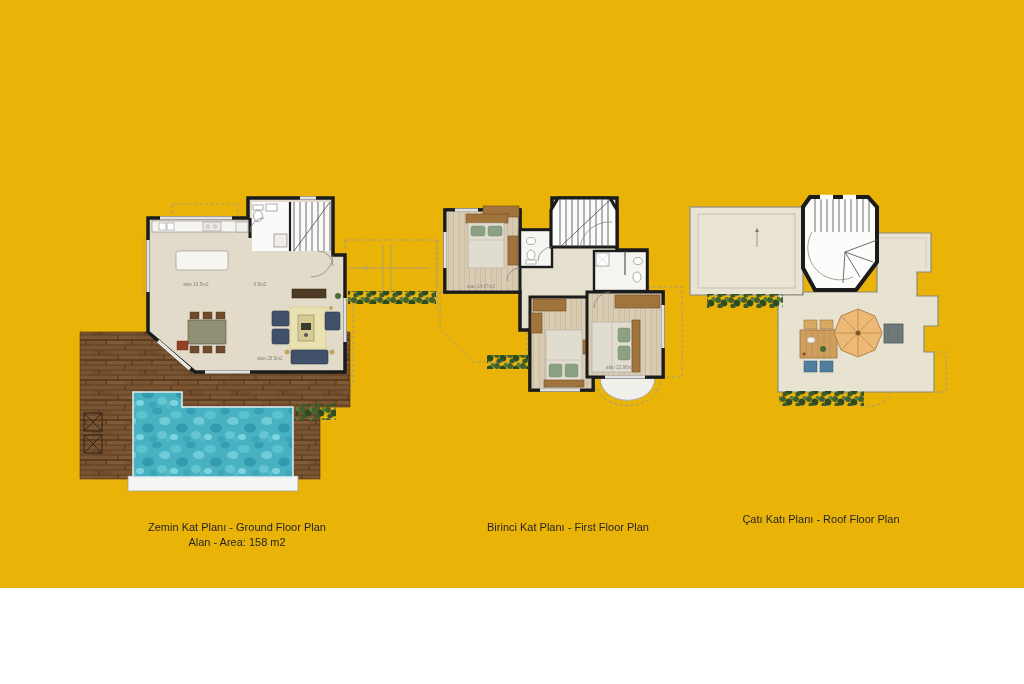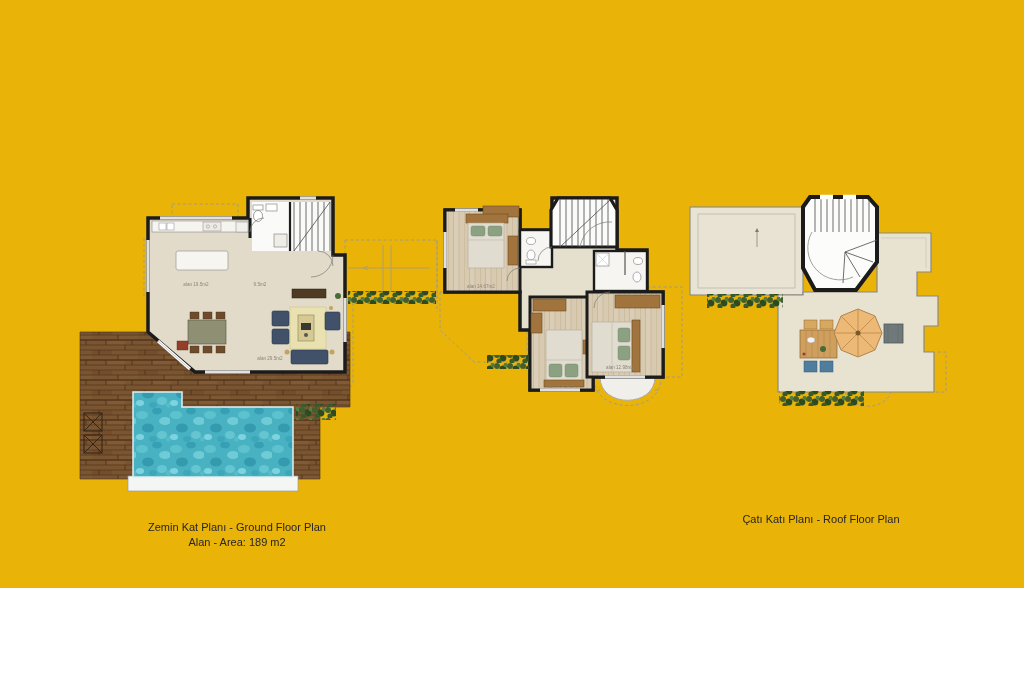--- a/index.html
+++ b/index.html
@@ -292,23 +292,24 @@
   </g>
 
   <g>
     <rect x="884" y="324" width="19" height="19" fill="#70797a" stroke="#4f5859" stroke-width="0.8"></rect>
     <path d="M888,324V343 M898,324V343" stroke="#5e6869" stroke-width="0.6"></path>
   </g>
 </svg>
 
 <div class="caption" style="left:87px;top:520px">
   <div>Zemin Kat Planı - Ground Floor Plan</div>
-  <div class="sub">Alan - Area: 189 m2</div>
+  <div class="sub">Alan - Area: 158 m2</div>
 </div>
 
 <div class="caption" style="left:418px;top:520px">
+  <div>Birinci Kat Planı - First Floor Plan</div>
 </div>
 
 <div class="caption" style="left:671px;top:512px">
   <div>Çatı Katı Planı - Roof Floor Plan</div>
 </div>
 
 </div>
 
 </body></html>

